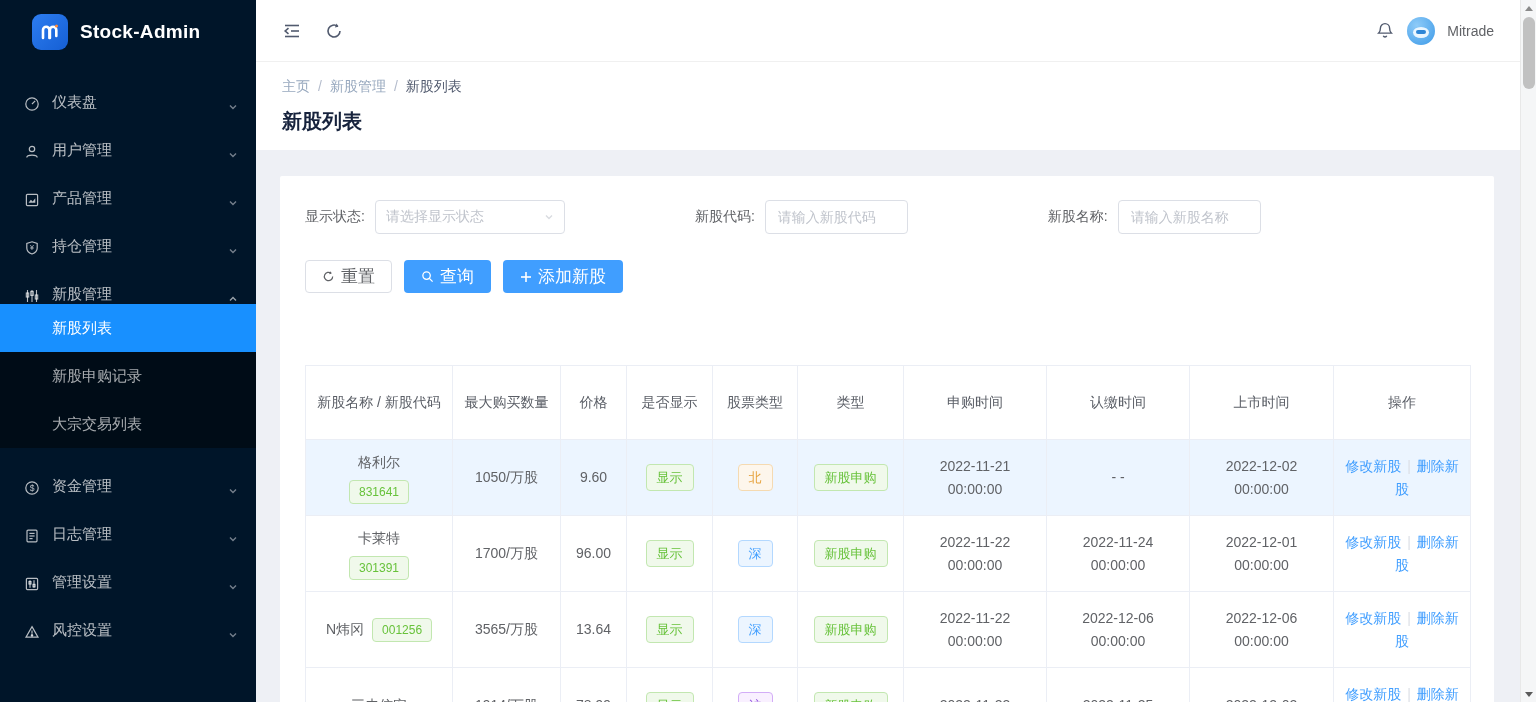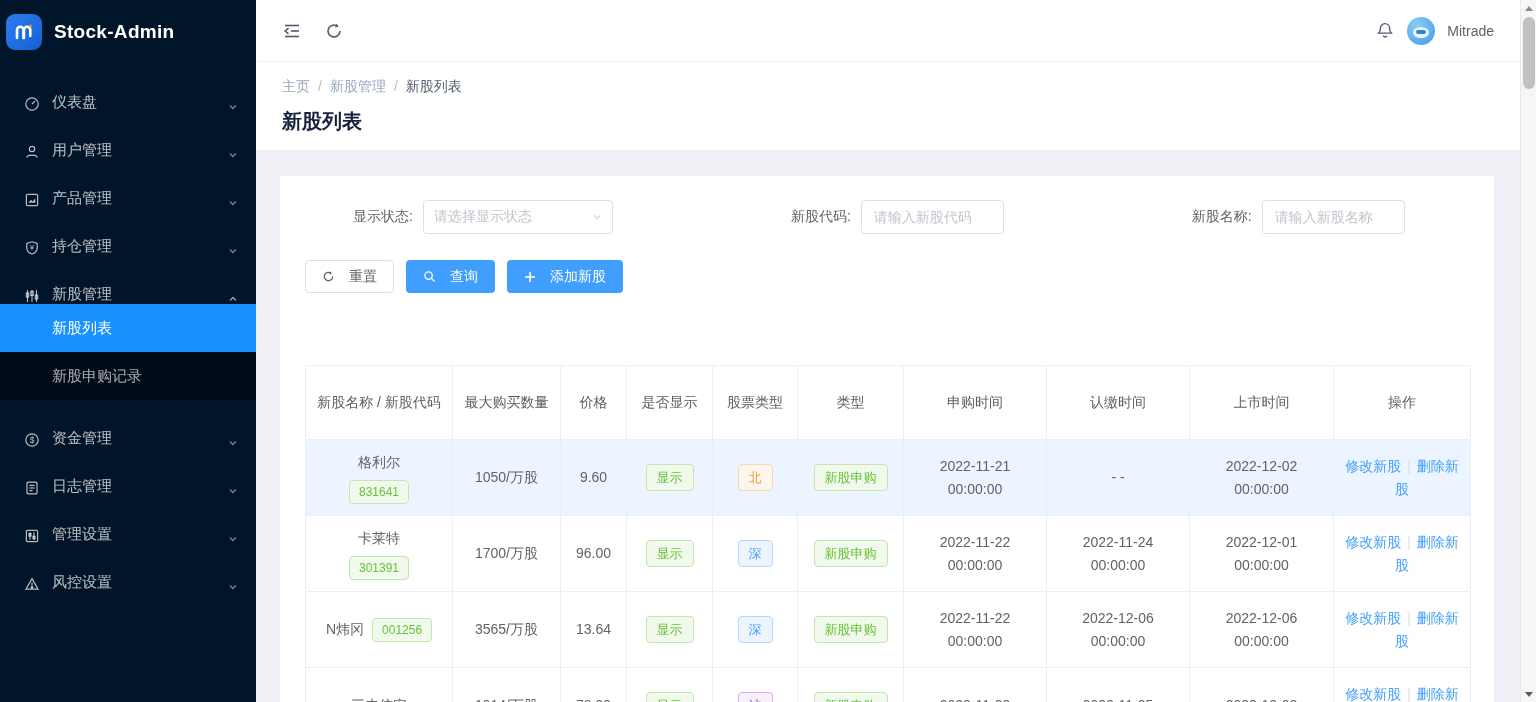--- a/index.html
+++ b/index.html
@@ -1,21 +1,21 @@
 <!DOCTYPE html>
 <html><head>
 <meta charset="utf-8">
 <style>
   * { margin:0; padding:0; box-sizing:border-box; }
   html,body { width:1536px; height:702px; overflow:hidden; }
   body { font-family:"Liberation Sans","DejaVu Sans",sans-serif; background:#eef0f5; position:relative; font-size:14px; color:#606266; }
 
   
   .sidebar { position:absolute; left:0; top:0; width:256px; height:702px; background:#001529; z-index:5; }
-  .logo-row { height:64px; display:flex; align-items:center; padding-left:6px; gap:12px;text-align:right; }
+  .logo-row { height:64px; display:flex; align-items:center; padding-left:32px; gap:12px;text-align:right; }
   .logo-box { width:36px; height:36px; border-radius:9px; background:linear-gradient(135deg,#2d7df0,#155fd4); display:flex; align-items:center; justify-content:center; }
   .app-title { color:#ffffff; font-size:19px; font-weight:bold; letter-spacing:.3px; }
   .menu { margin-top:0; }
   .menu-item { height:48px; display:flex; align-items:flex-end; padding:0 18px 0 24px; color:rgba(255,255,255,.72); font-size:15px; cursor:pointer; }
   .menu-item .mi-icon { width:16px; height:16px; margin-right:12px; flex:0 0 16px; }
   .menu-item .mi-label { flex:1; }
   .chev { width:10px; height:10px; opacity:.6; }
   .chev.up { transform:rotate(180deg); }
   .submenu { background:#000c17; }
   .submenu-item { height:48px; display:flex; align-items:center; padding-left:52px; color:rgba(255,255,255,.65); font-size:15px; cursor:pointer; }
@@ -37,30 +37,30 @@
   .breadcrumb .crumb { color:#97a8be; cursor:pointer; }
   .breadcrumb .crumb.current { color:#515a6e; cursor:default; }
   .breadcrumb .sep { color:#b4bccc; }
   .page-title { margin-top:12px; font-size:20px; font-weight:bold; color:#17233d; }
 
   .content { position:absolute; top:150px; left:0; right:0; bottom:0; background:#eef0f5; padding:26px 26px 0 24px; }
   .card { background:#ffffff; border-radius:2px; min-height:560px; padding:24px 25px; }
 
   
   .filter-row { display:flex; align-items:center; gap:0; }
-  .f-group { display:flex; align-items:center;margin-left:48px; }
+  .f-group { display:flex; align-items:center; }
   .f-label { color:#606266; margin-right:10px; white-space:nowrap; }
   .sel { width:190px; height:34px; border:1px solid #dcdfe6; border-radius:4px; display:flex; align-items:center; padding:0 10px; cursor:pointer; background:#fff; }
   .sel .sel-ph { color:#c0c4cc; flex:1; font-size:14px; }
   .inp { width:143px; height:34px; border:1px solid #dcdfe6; border-radius:4px; padding:0 12px; font-size:14px; color:#606266; outline:none; font-family:inherit; }
   .inp::placeholder { color:#c0c4cc; }
   .gap1 { width:130px; } .gap2 { width:140px; }
 
   .btn-row { margin-top:26px; display:flex; align-items:center; gap:12px; }
-  .btn { height:33px; border-radius:4px; display:inline-flex; align-items:center; justify-content:center; gap:14px; font-size:14px; padding:0 16px; cursor:pointer; border:1px solid transparent; font-family:inherit; }
+  .btn { height:33px; border-radius:4px; display:inline-flex; align-items:center; justify-content:center; gap:6px; font-size:17px; padding:0 16px; cursor:pointer; border:1px solid transparent; font-family:inherit; }
   .btn.plain { background:#ffffff; border-color:#dcdfe6; color:#606266; }
   .btn.primary { background:#409eff; color:#ffffff; }
 
   
   table.grid { margin-top:72px; border-collapse:collapse; table-layout:fixed; width:1165px; }
   table.grid th, table.grid td { border:1px solid #ebeef5; text-align:center; vertical-align:middle; padding:8px 6px; color:#606266; font-size:14px; font-weight:normal; }
   table.grid th { height:74px; color:#5a5e66; background:#ffffff; line-height:1.5; }
   table.grid td { height:76px; line-height:1.6; }
   tr.hl td { background:#ecf5ff; }
   .dt { max-width:96px; margin:0 auto; }
@@ -159,20 +159,23 @@
           <path d="M2 3.5 L5 6.5 L8 3.5" fill="none" stroke="#ffffff" stroke-width="1.4"></path>
         </svg>
     </div>
 
     <div class="submenu">
       <div class="submenu-item active">
         <span>新股列表</span>
       </div>
       <div class="submenu-item">
         <span>新股申购记录</span>
+      </div>
+      <div class="submenu-item">
+        <span>大宗交易列表</span>
       </div>
     </div>
 
     <div class="menu-item">
       <svg class="mi-icon" viewBox="0 0 16 16">
           <circle cx="8" cy="8" r="6.2" fill="none" stroke="rgba(255,255,255,.72)" stroke-width="1.2"></circle>
           <text x="8" y="11" font-size="8.5" fill="rgba(255,255,255,.72)" text-anchor="middle">$</text>
         </svg>
       <span class="mi-label">资金管理</span>
       <svg class="chev" viewBox="0 0 10 10">

